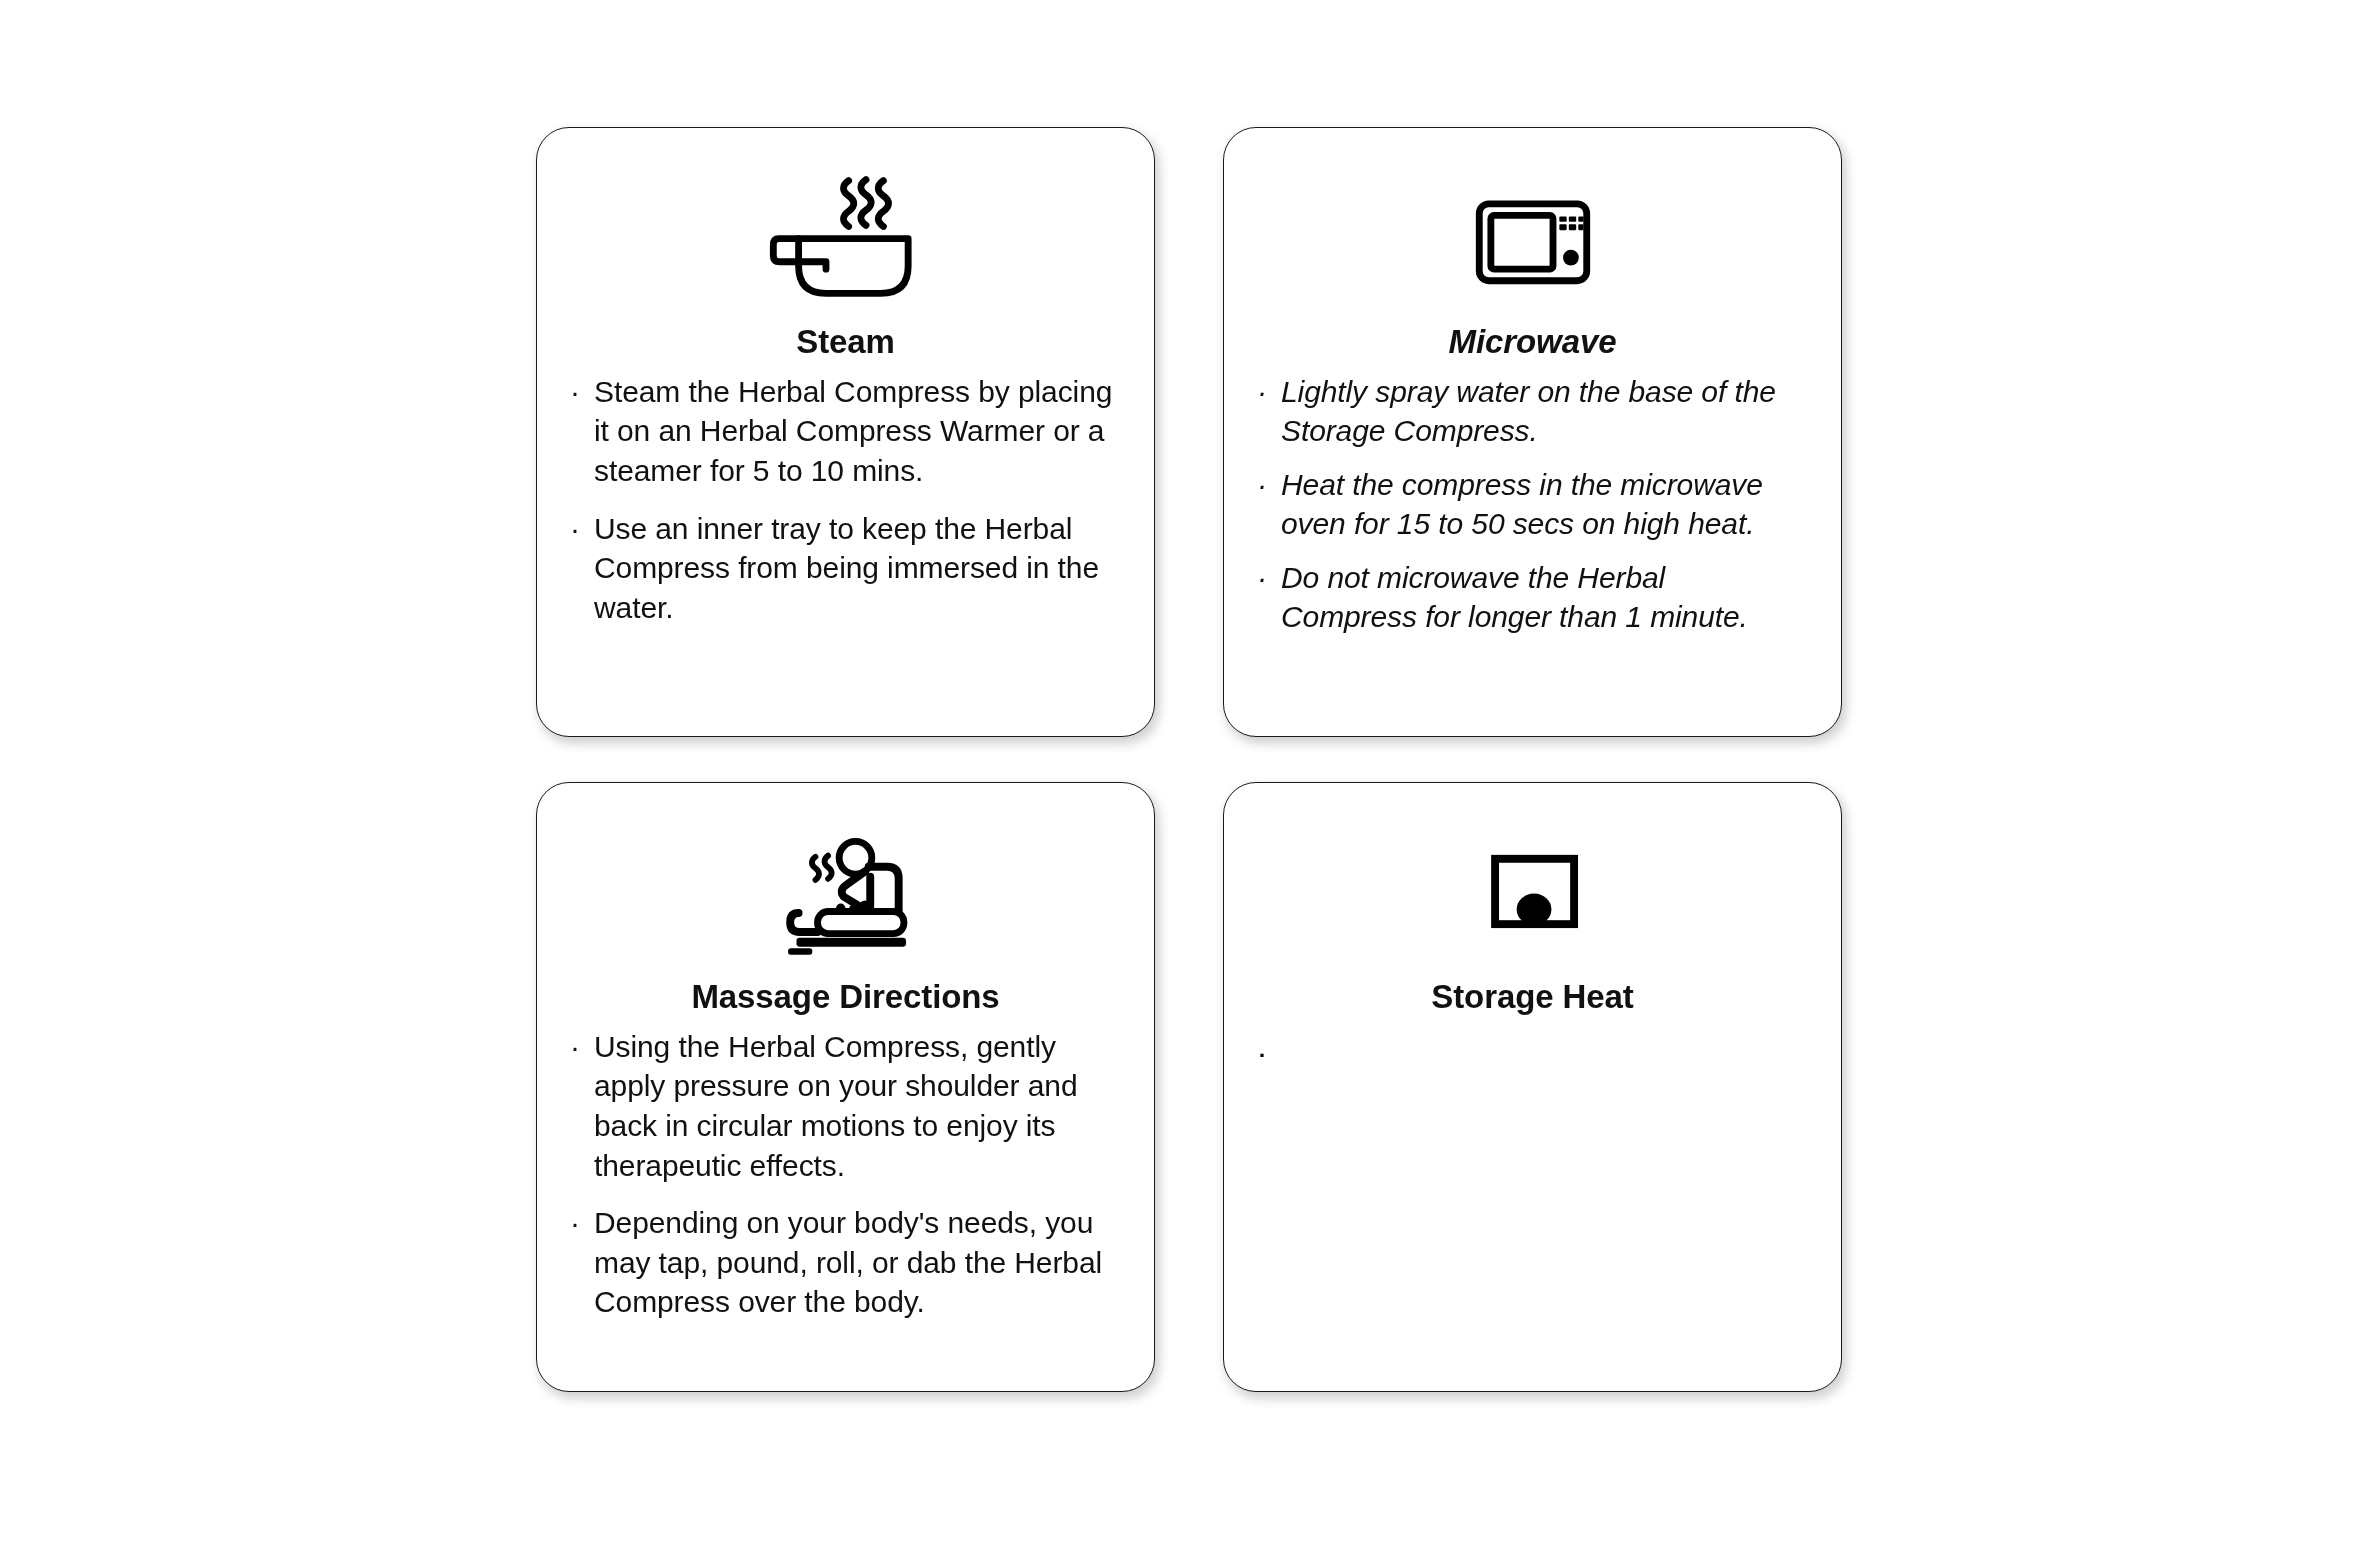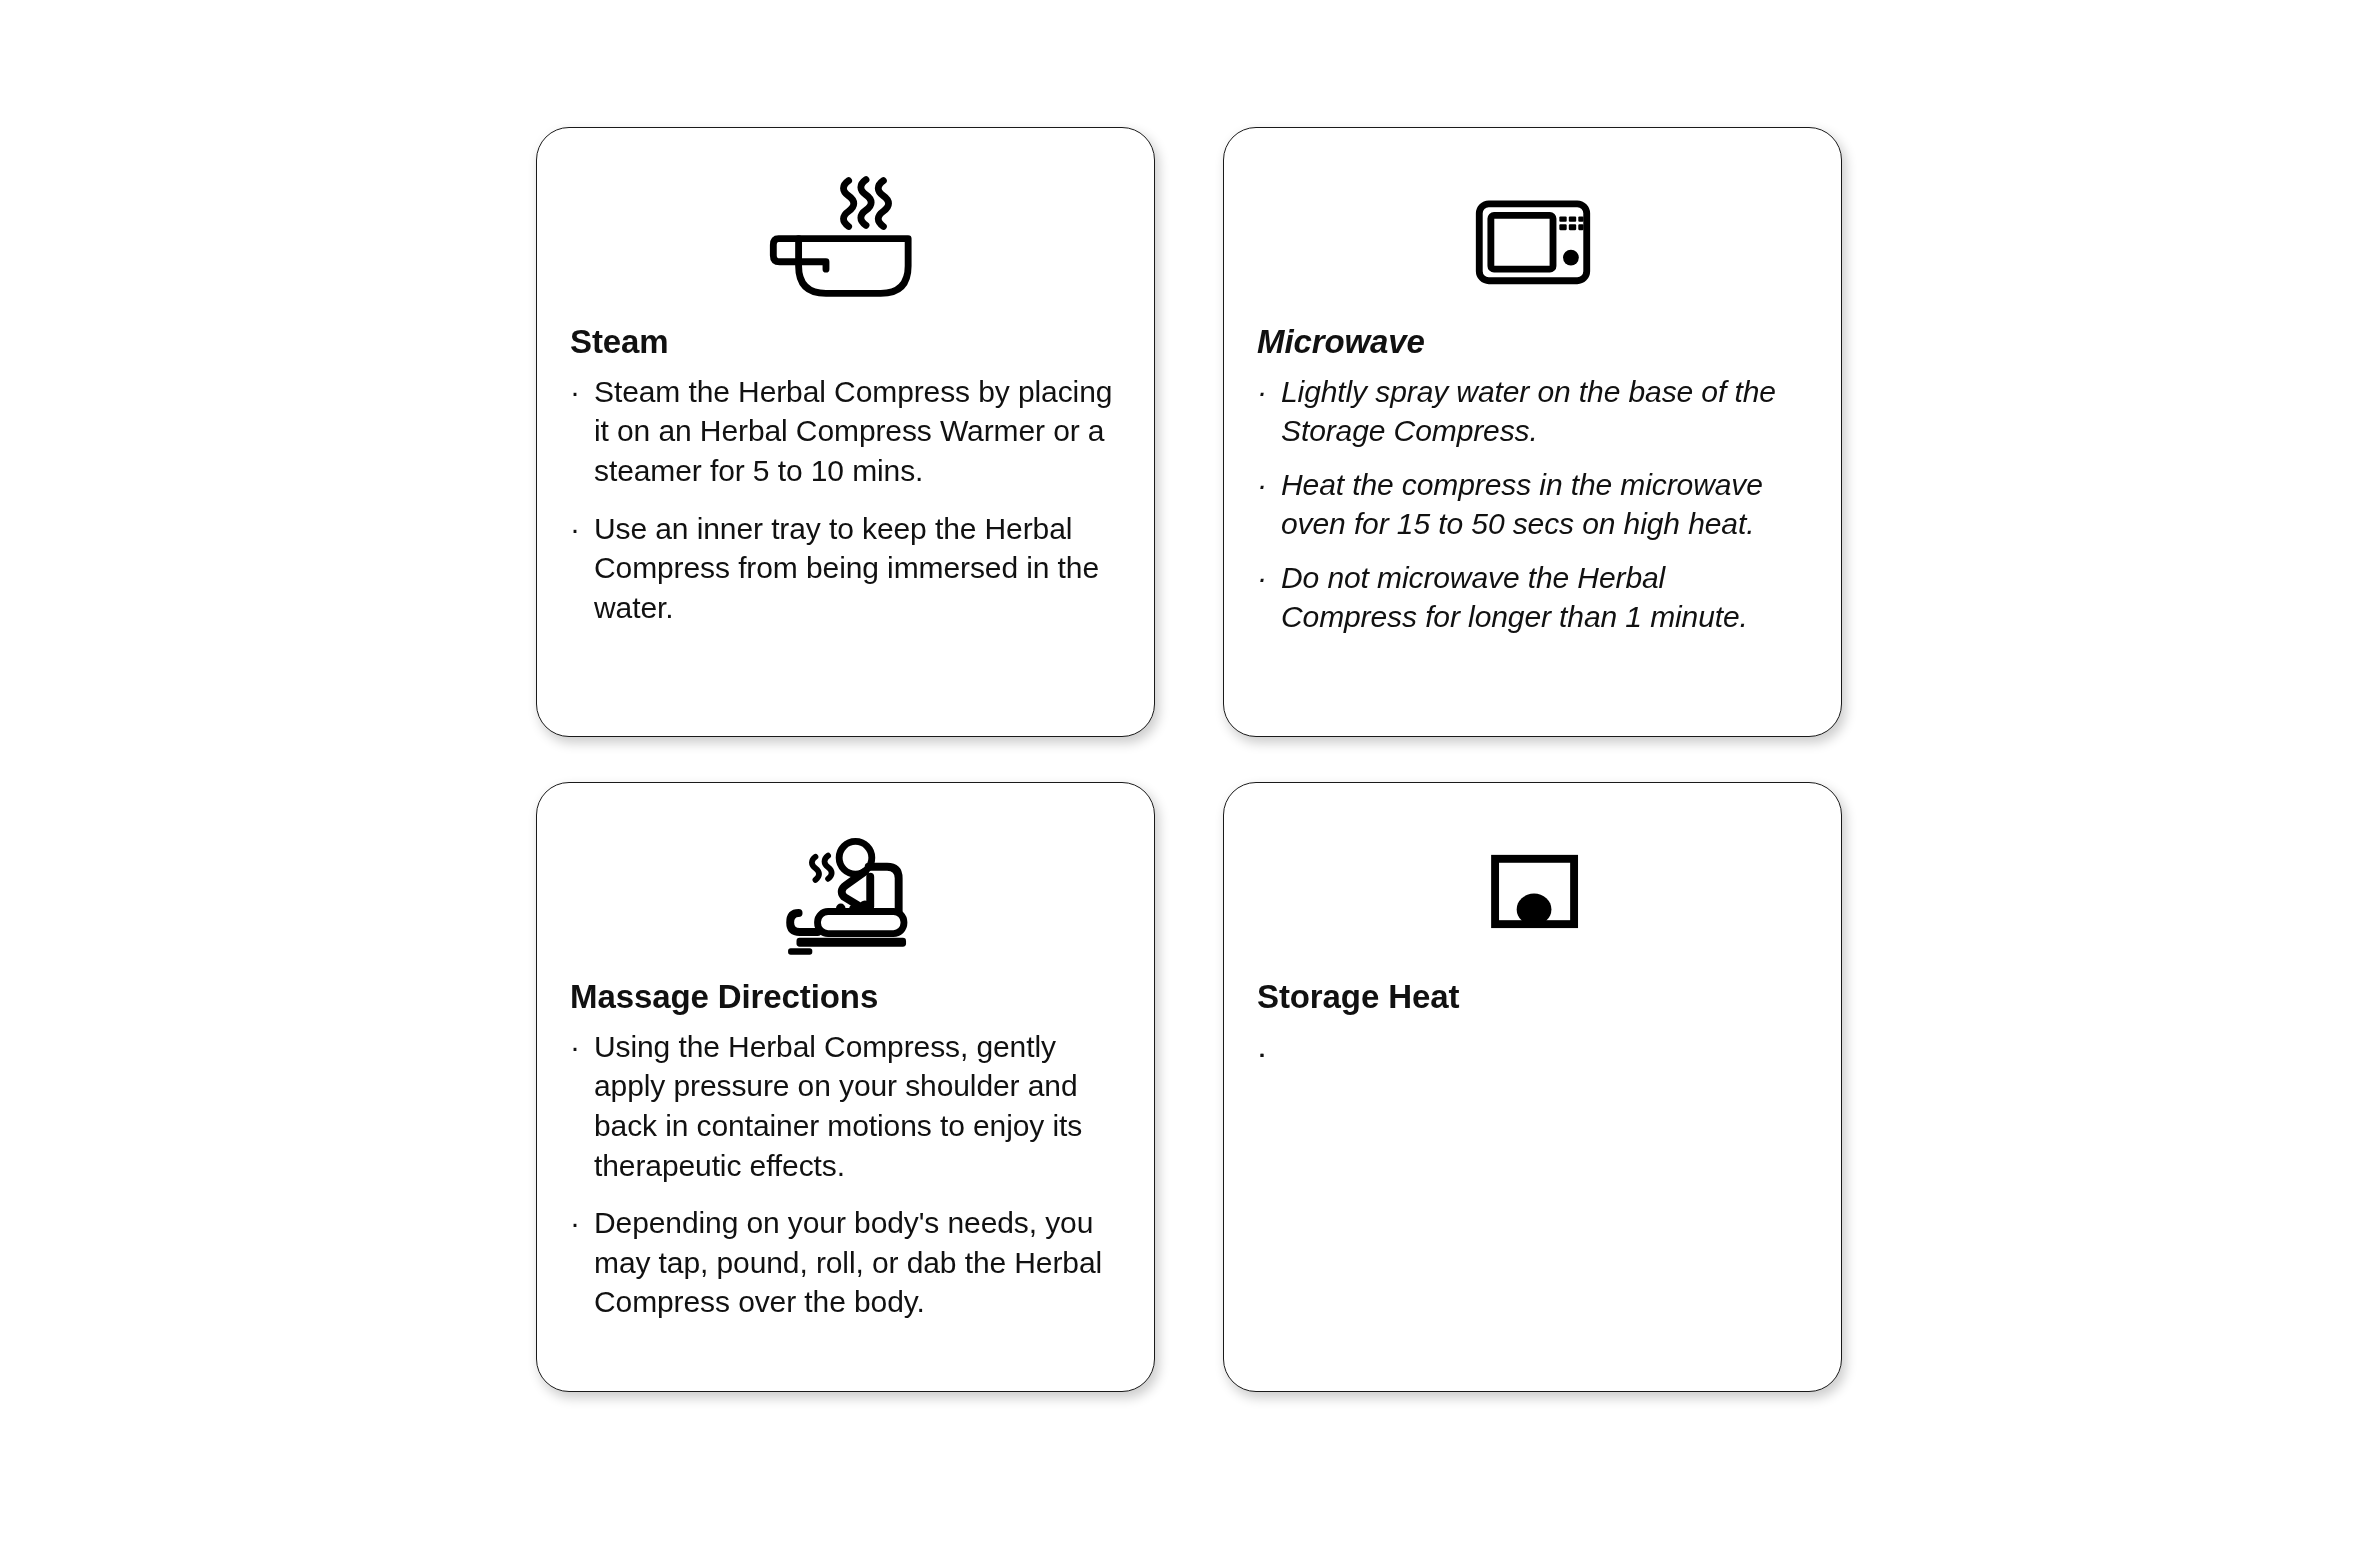--- a/index.html
+++ b/index.html
@@ -58,20 +58,21 @@
     height: 174px;
     display: flex;
     align-items: center;
     justify-content: center;
   }
   .icon-wrap svg {
     display: block;
   }
 
   .card-title {
+    text-align: center;
     font-size: 33px;
     font-weight: 700;
     color: #111111;
     letter-spacing: -0.1px;
     margin: 0 0 11.6px 0;
     line-height: 1.1;
   }
 
   .bullet-list {
     list-style: none;
@@ -215,21 +216,21 @@
             <rect x="56" y="212" width="208" height="17" rx="6" ry="6" fill="#000000"></rect>
             <rect x="40" y="232" width="46" height="12" rx="5" ry="5" fill="#000000"></rect>
           </svg>
         </div>
 
         <h2 class="card-title">Massage Directions</h2>
 
         <ul class="bullet-list">
           <li class="bullet-item">
             <span class="bullet-dot">·</span>
-            <span>Using the Herbal Compress, gently apply pressure on your shoulder and back in container motions to enjoy its therapeutic effects.</span>
+            <span>Using the Herbal Compress, gently apply pressure on your shoulder and back in circular motions to enjoy its therapeutic effects.</span>
           </li>
           <li class="bullet-item">
             <span class="bullet-dot">·</span>
             <span>Depending on your body's needs, you may tap, pound, roll, or dab the Herbal Compress over the body.</span>
           </li>
         </ul>
 
       </div>
     </div>
 

